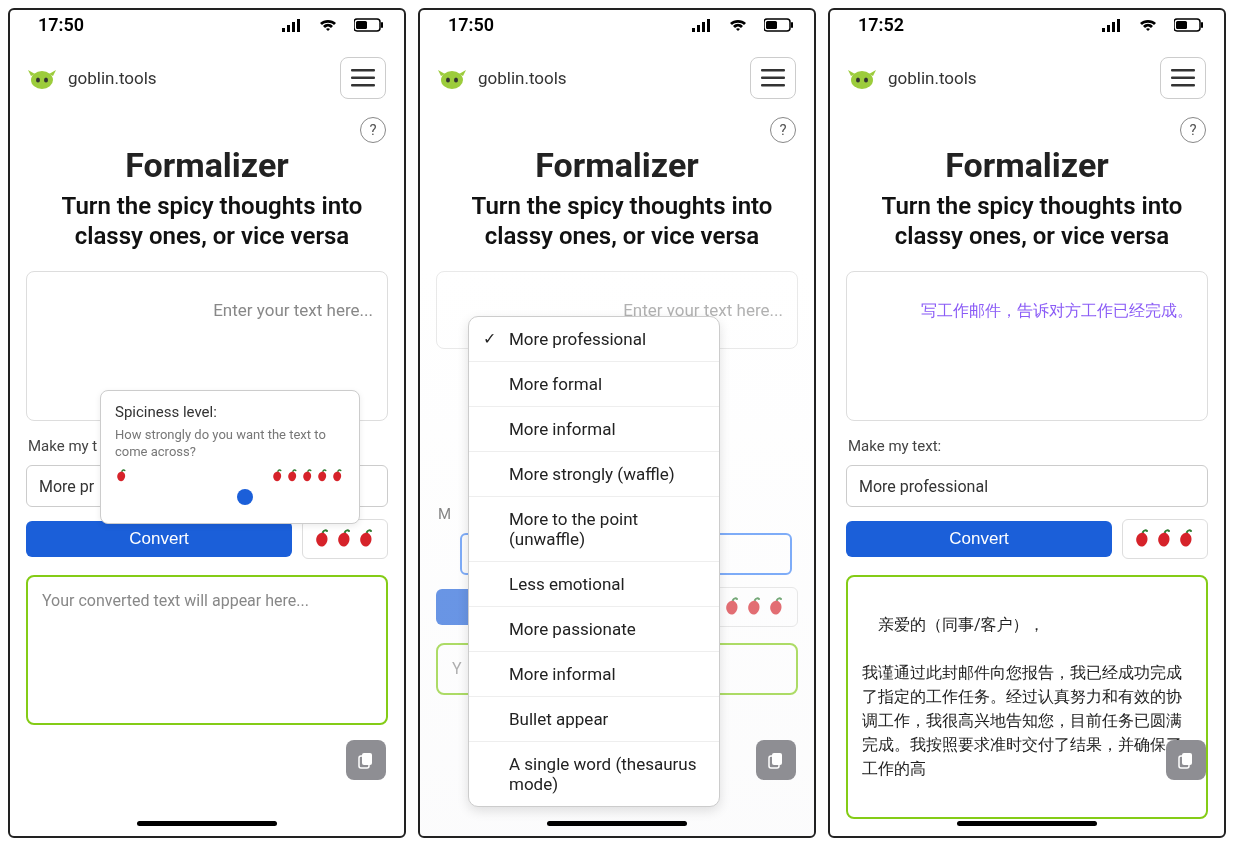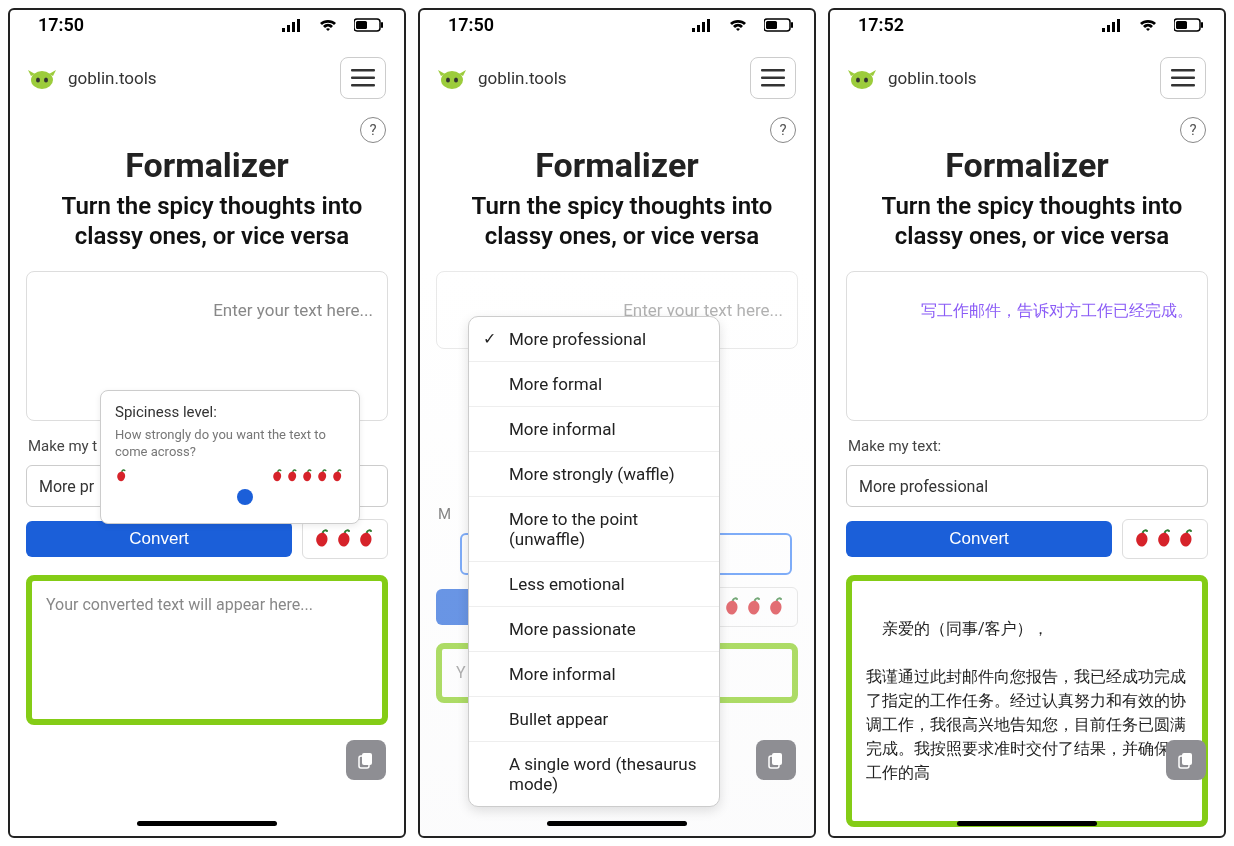--- a/index.html
+++ b/index.html
@@ -120,21 +120,21 @@
     height:40px;
     padding:0 10px;
     display:flex; align-items:center; gap:2px;
   }
   .chili {
     width:20px; height:20px;
     display:inline-block;
   }
   .output-card {
     margin: 8px 16px;
-    border:6px solid #84cc16;
+    border:2px solid #84cc16;
     border-radius:8px;
     min-height:150px;
     padding:12px 14px;
     font-size:16px; color:#888;
     line-height:1.5;
   }
   .output-card.filled { color:#222; }
   .copy-btn {
     position:absolute;
     right:18px; bottom:56px;

